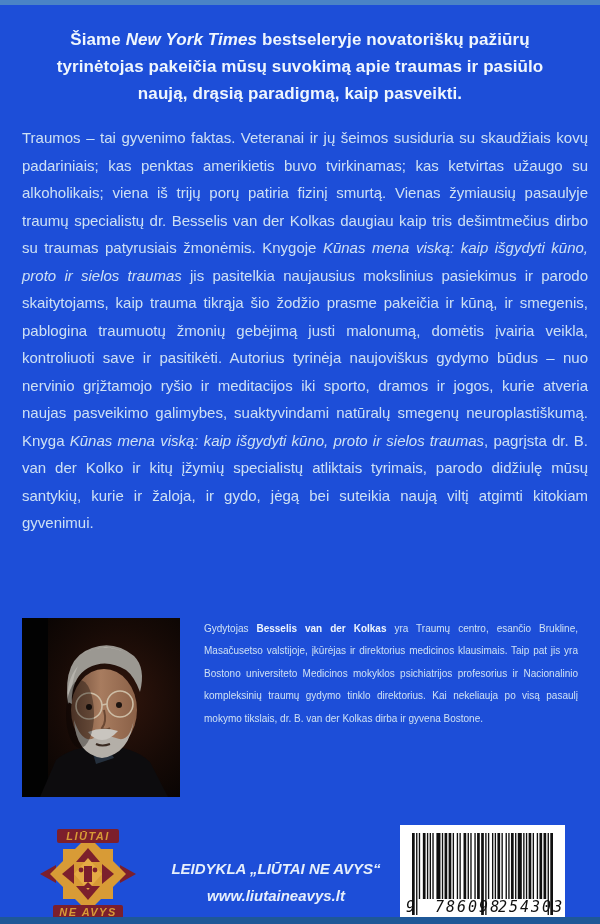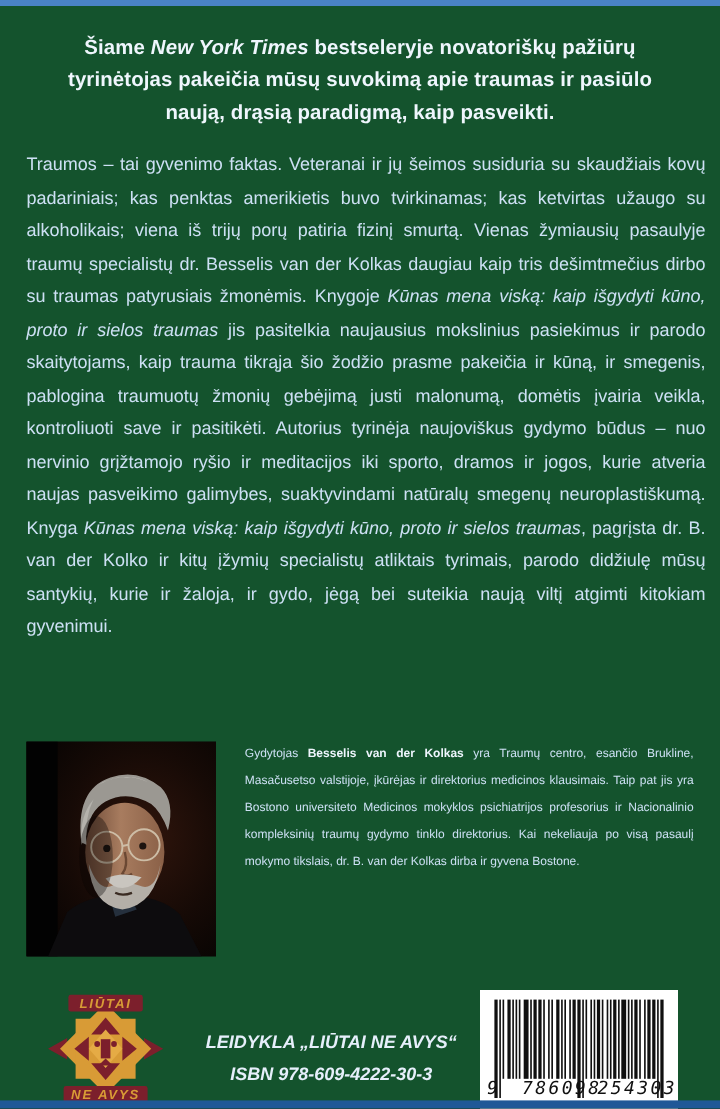--- a/index.html
+++ b/index.html
@@ -1,19 +1,19 @@
 <!DOCTYPE html>
 <html><head>
 <meta charset="utf-8">
 <style>
   html,body{margin:0;padding:0;}
   body{font-family:"Liberation Sans",sans-serif;background:#222;}
   .cover{
     position:relative;width:600px;height:924px;overflow:hidden;
-    background:#14532d;color:#d3e2f4;
+    background:#1d4ed8;color:#d3e2f4;
   }
   .edge-top{position:absolute;top:0;left:0;right:0;height:5px;background:#4a83c6;}
   .edge-bottom{position:absolute;bottom:0;left:0;right:0;height:7px;background:#1f5897;}
   .intro{
     margin:26px 30px 0 30px;text-align:center;
     font-weight:bold;font-size:17px;line-height:27px;color:#eff6fd;
     letter-spacing:.1px;
   }
   .body-text{
     margin:17px 12px 0 22px;text-align:justify;
@@ -121,20 +121,21 @@
 
         <rect x="19" y="1" width="62" height="14" rx="2" fill="#7c1f2c"></rect>
         <text x="50" y="12" text-anchor="middle" font-family="Liberation Sans, sans-serif" font-size="11" font-weight="bold" letter-spacing="1.5" fill="#d89b36">LIŪTAI</text>
         <rect x="15" y="77" width="70" height="14" rx="2" fill="#7c1f2c"></rect>
         <text x="50" y="88" text-anchor="middle" font-family="Liberation Sans, sans-serif" font-size="11" font-weight="bold" letter-spacing="1.5" fill="#d89b36">NE AVYS</text>
       </svg>
     </div>
 
     <div class="pub">
       <div>LEIDYKLA „LIŪTAI NE AVYS“</div>
+      <div>www.liutaineavys.lt</div>
       <div>ISBN 978-609-4222-30-3</div>
     </div>
 
     <div class="barcode">
       <svg viewBox="0 0 165 99" xmlns="http://www.w3.org/2000/svg">
         <g id="bc-bars" fill="#101010">
             <rect x="12.00" y="8" width="2.71" height="82"></rect>
             <rect x="16.07" y="8" width="1.36" height="82"></rect>
             <rect x="18.78" y="8" width="1.36" height="66"></rect>
             <rect x="22.85" y="8" width="2.71" height="66"></rect>

